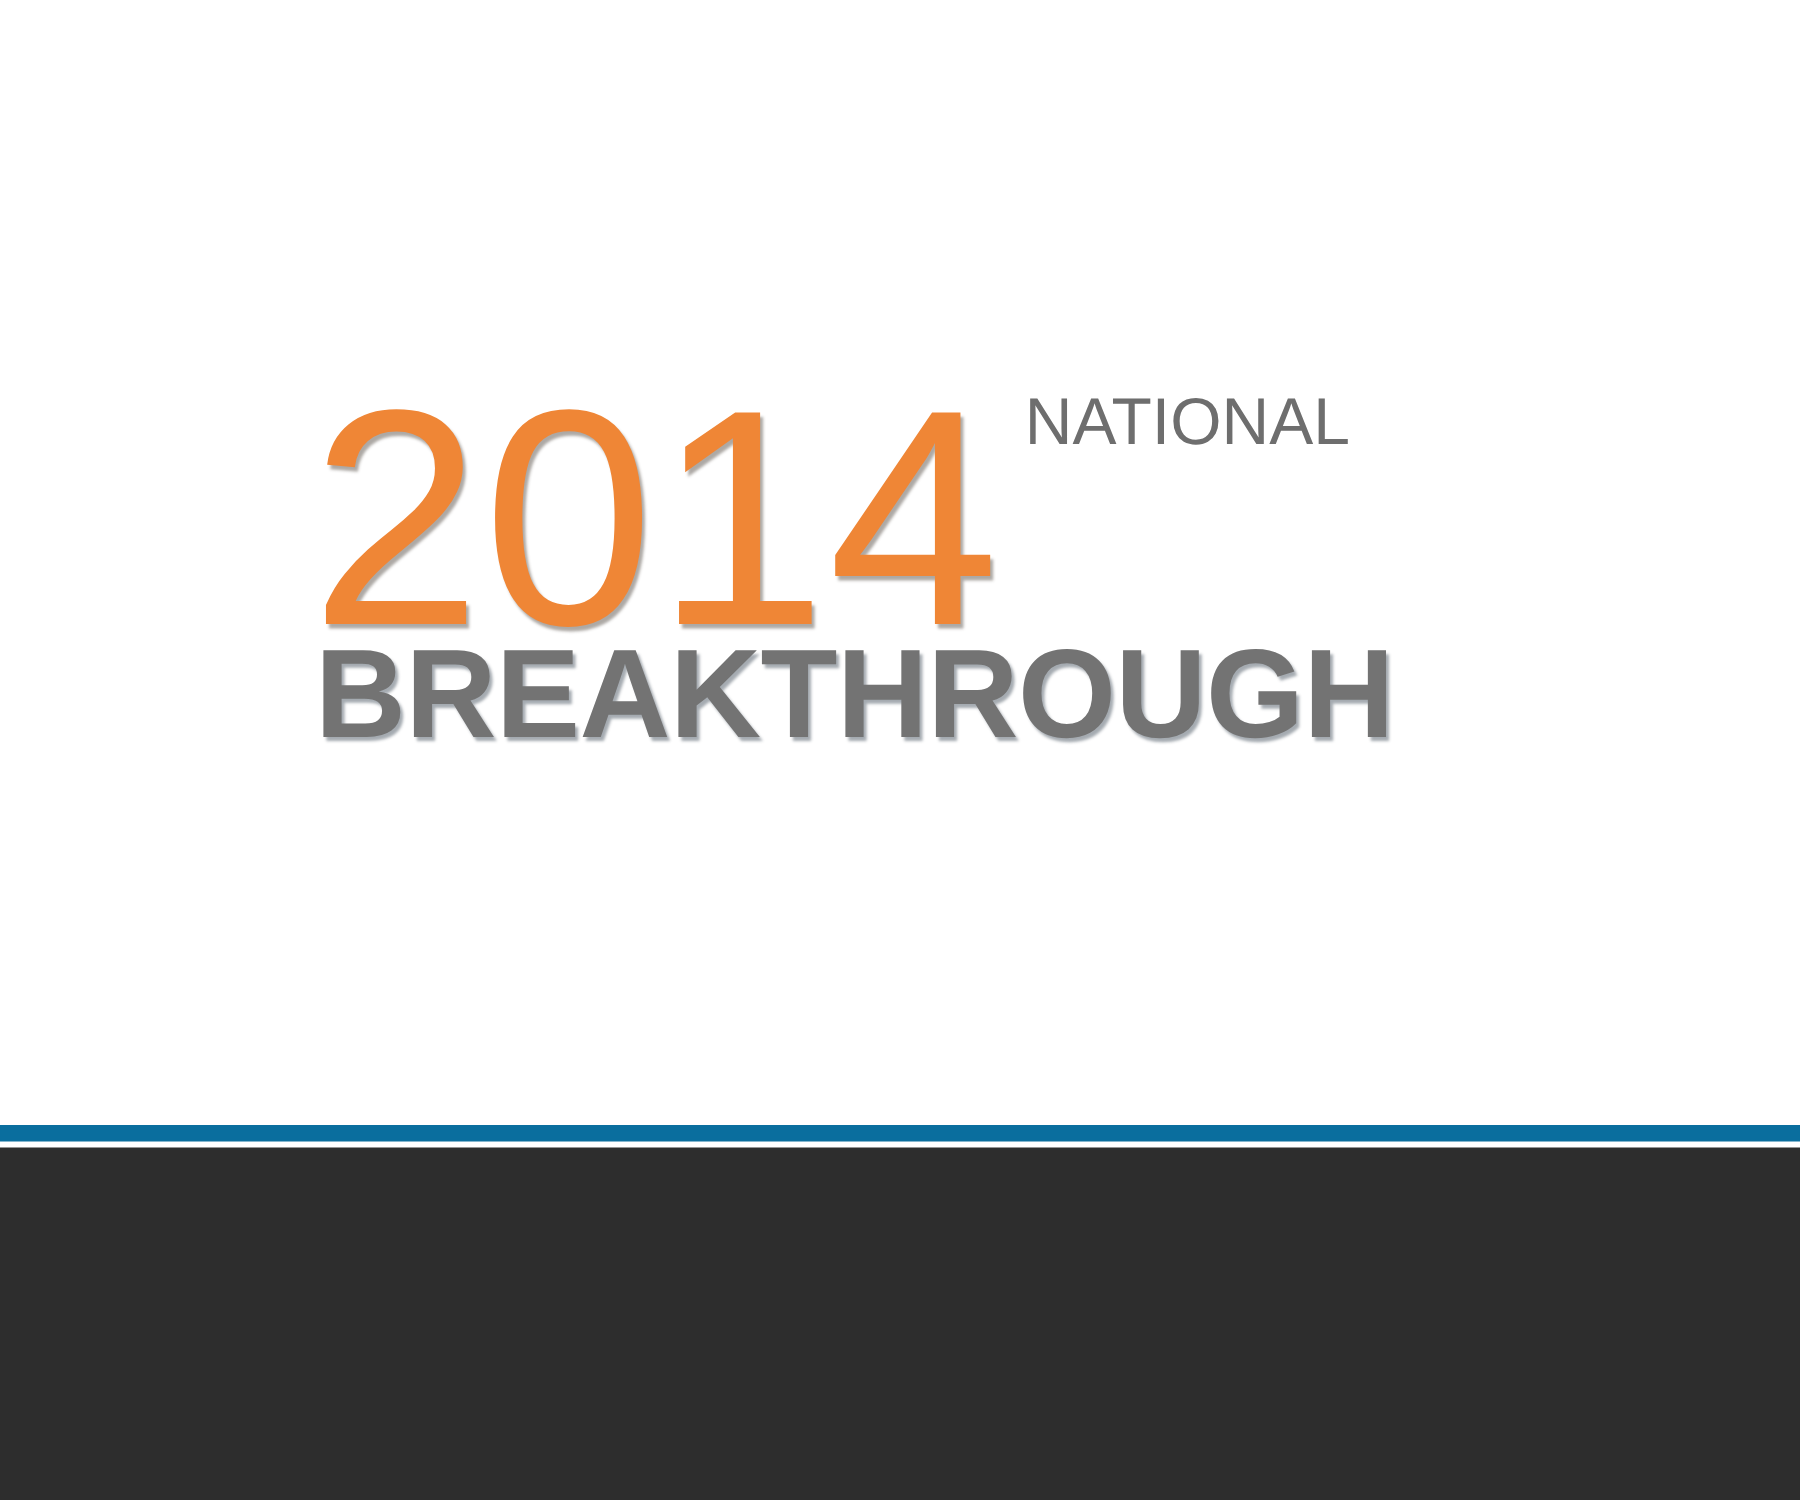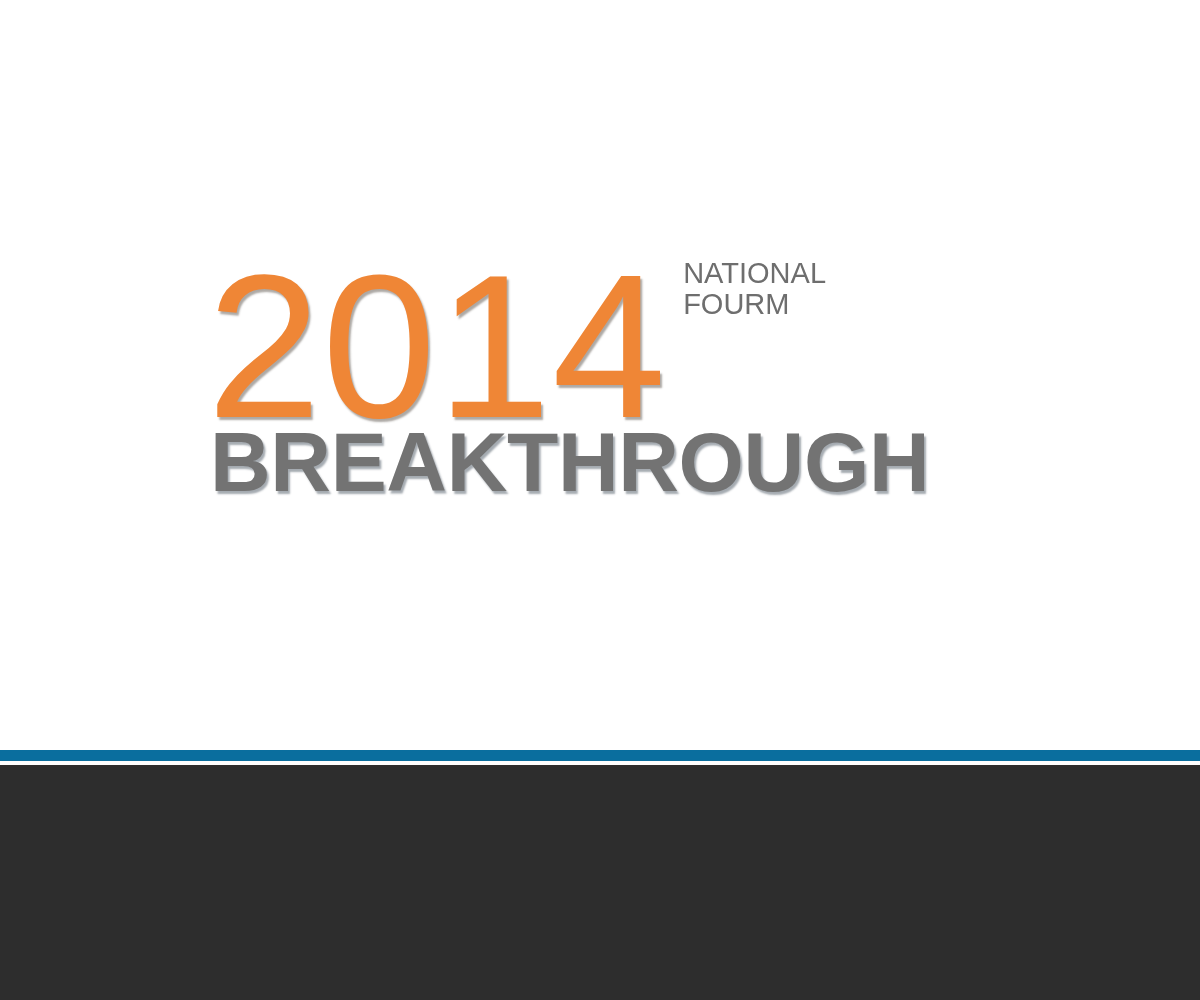--- a/index.html
+++ b/index.html
@@ -57,21 +57,21 @@
   
   #logo-primary {
     left: 207px;
     top: 252px;
   }
   #logo-primary .logo-year {
     font-size: 205px;
     text-shadow: 2px 3px 2px rgba(60, 50, 40, 0.42);
   }
   #logo-primary .logo-subtitle {
-    font-size: 29px;
+    font-size: 44px;
     margin-left: 16px;
     margin-top: 6px;
   }
   #logo-primary .logo-wordmark {
     font-size: 84px;
     margin-top: -16px;
     margin-left: 3px;
     text-shadow: 2px 3px 2px rgba(30, 45, 60, 0.40);
   }
 
@@ -96,21 +96,20 @@
   }
 </style>
 </head>
 <body>
 
 <div class="logo-lockup" id="logo-primary">
   <div class="logo-top-row">
     <div class="logo-year">2014</div>
     <div class="logo-subtitle">
       <span>NATIONAL</span>
-      <span>FOURM</span>
     </div>
   </div>
   <div class="logo-wordmark">BREAKTHROUGH</div>
 </div>
 
 <div id="divider-rule"></div>
 
 <div id="dark-band">
   
 </div>

